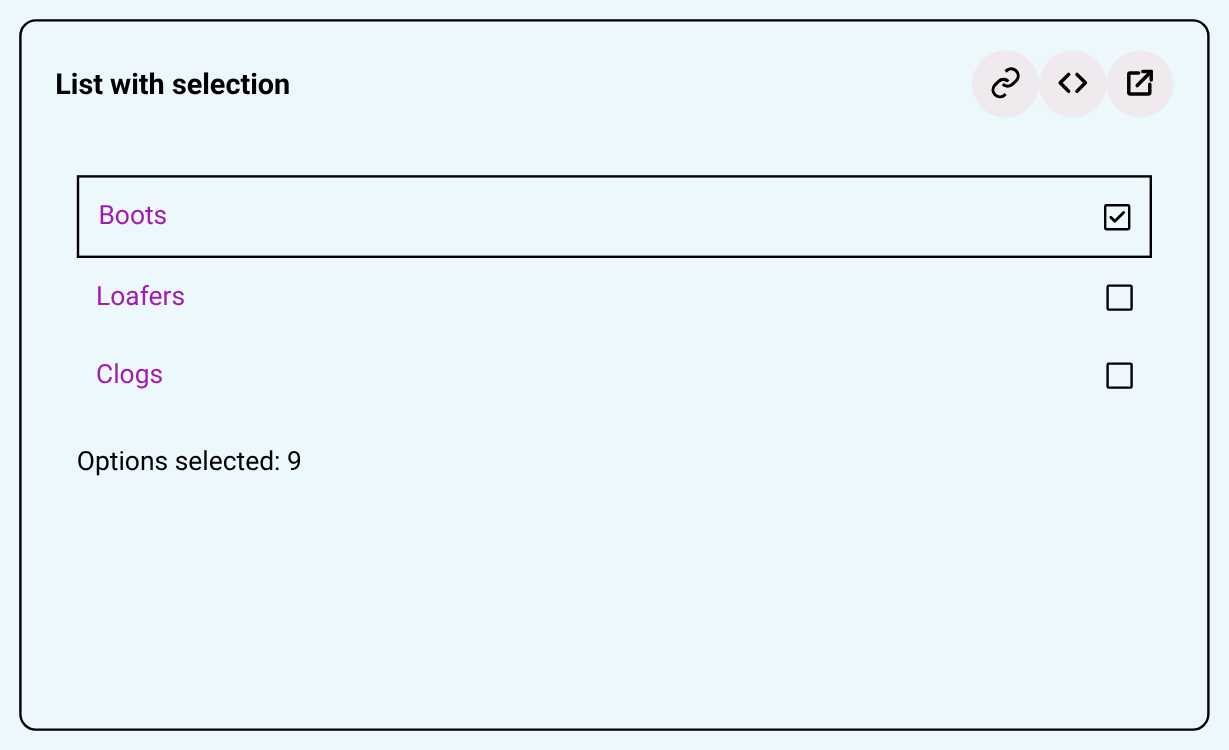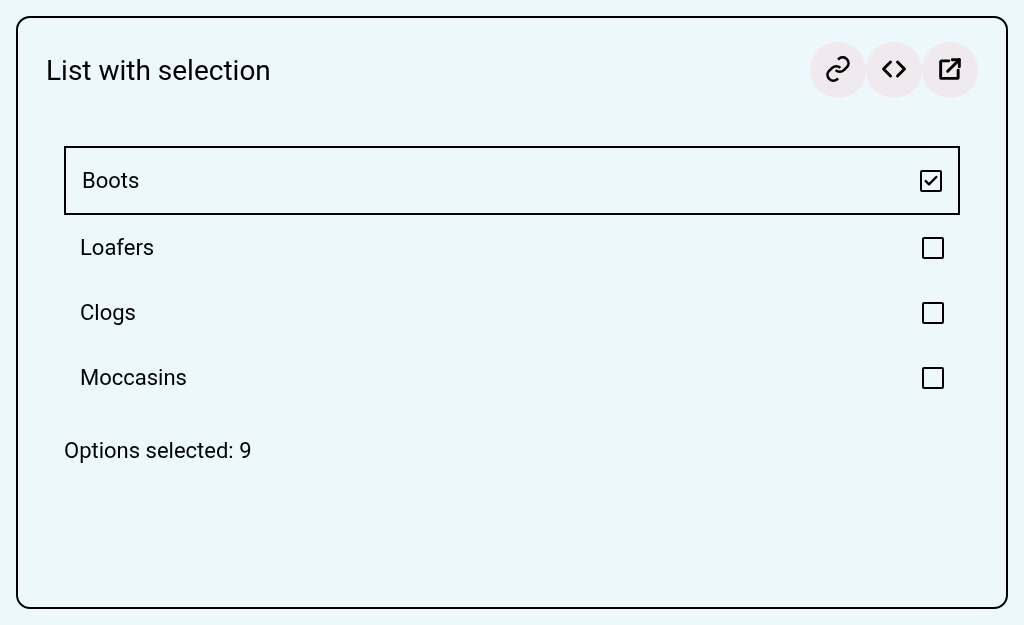--- a/index.html
+++ b/index.html
@@ -21,22 +21,22 @@
       padding: 24px 28px 32px 28px;
       height: 593px;
     }
     .card-header {
       display: flex;
       justify-content: space-between;
       align-items: center;
       margin-bottom: 48px;
     }
     .card-title {
-      font-size: 28px;
-      font-weight: 400;
+      font-size: 24px;
+      font-weight: 700;
       color: #000;
     }
     .header-actions {
       display: flex;
       gap: 0;
     }
     .icon-button {
       width: 56px;
       height: 56px;
       border-radius: 50%;
@@ -60,21 +60,21 @@
       justify-content: space-between;
       align-items: center;
       padding: 20px 16px;
       font-size: 22px;
       cursor: pointer;
     }
     .list-item.selected {
       border: 2.5px solid #000;
     }
     .list-item-label {
-      color: #000000;
+      color: #a21caf;
     }
     .checkbox {
       width: 22px;
       height: 22px;
       border: 2.5px solid #000;
       border-radius: 2px;
       display: flex;
       align-items: center;
       justify-content: center;
       flex-shrink: 0;
@@ -143,22 +143,16 @@
       <span class="checkbox">
         
       </span>
     </div>
     <div class="list-item">
       <span class="list-item-label">Clogs</span>
       <span class="checkbox">
         
       </span>
     </div>
-    <div class="list-item">
-      <span class="list-item-label">Moccasins</span>
-      <span class="checkbox">
-        
-      </span>
-    </div>
   </div>
 
   <div class="summary">Options selected: 9</div>
 </div>
 
 </body></html>

